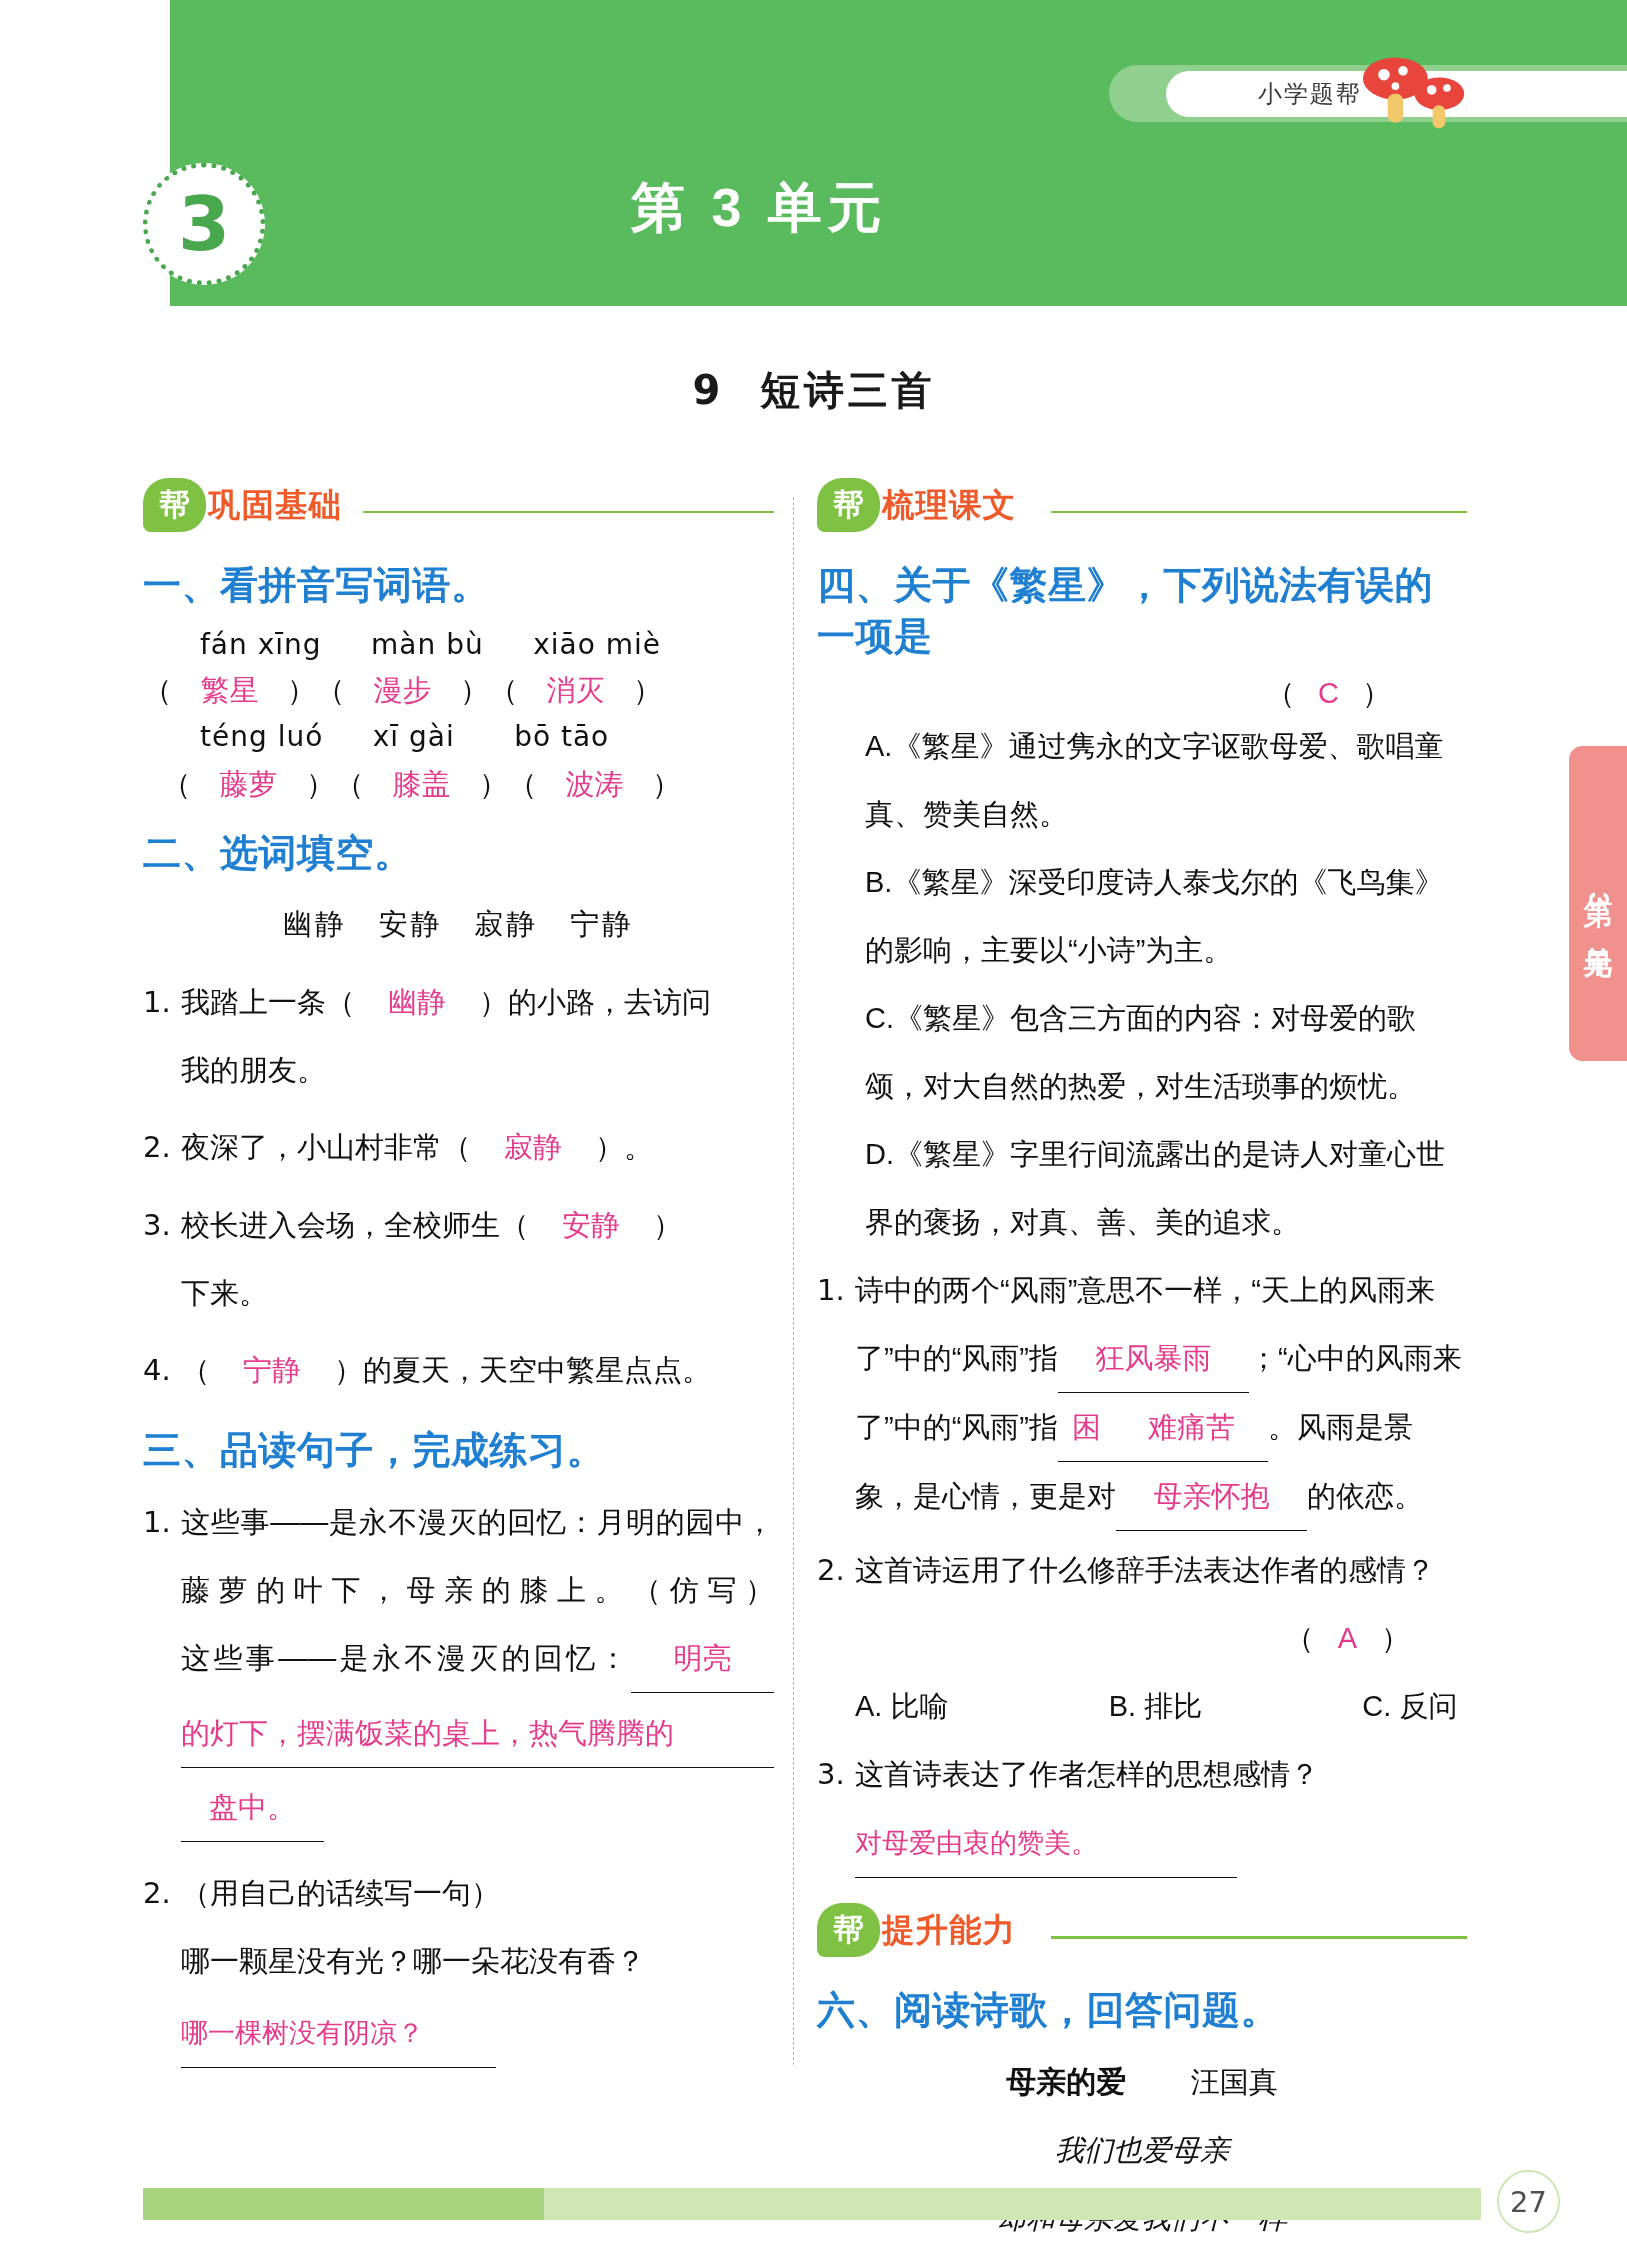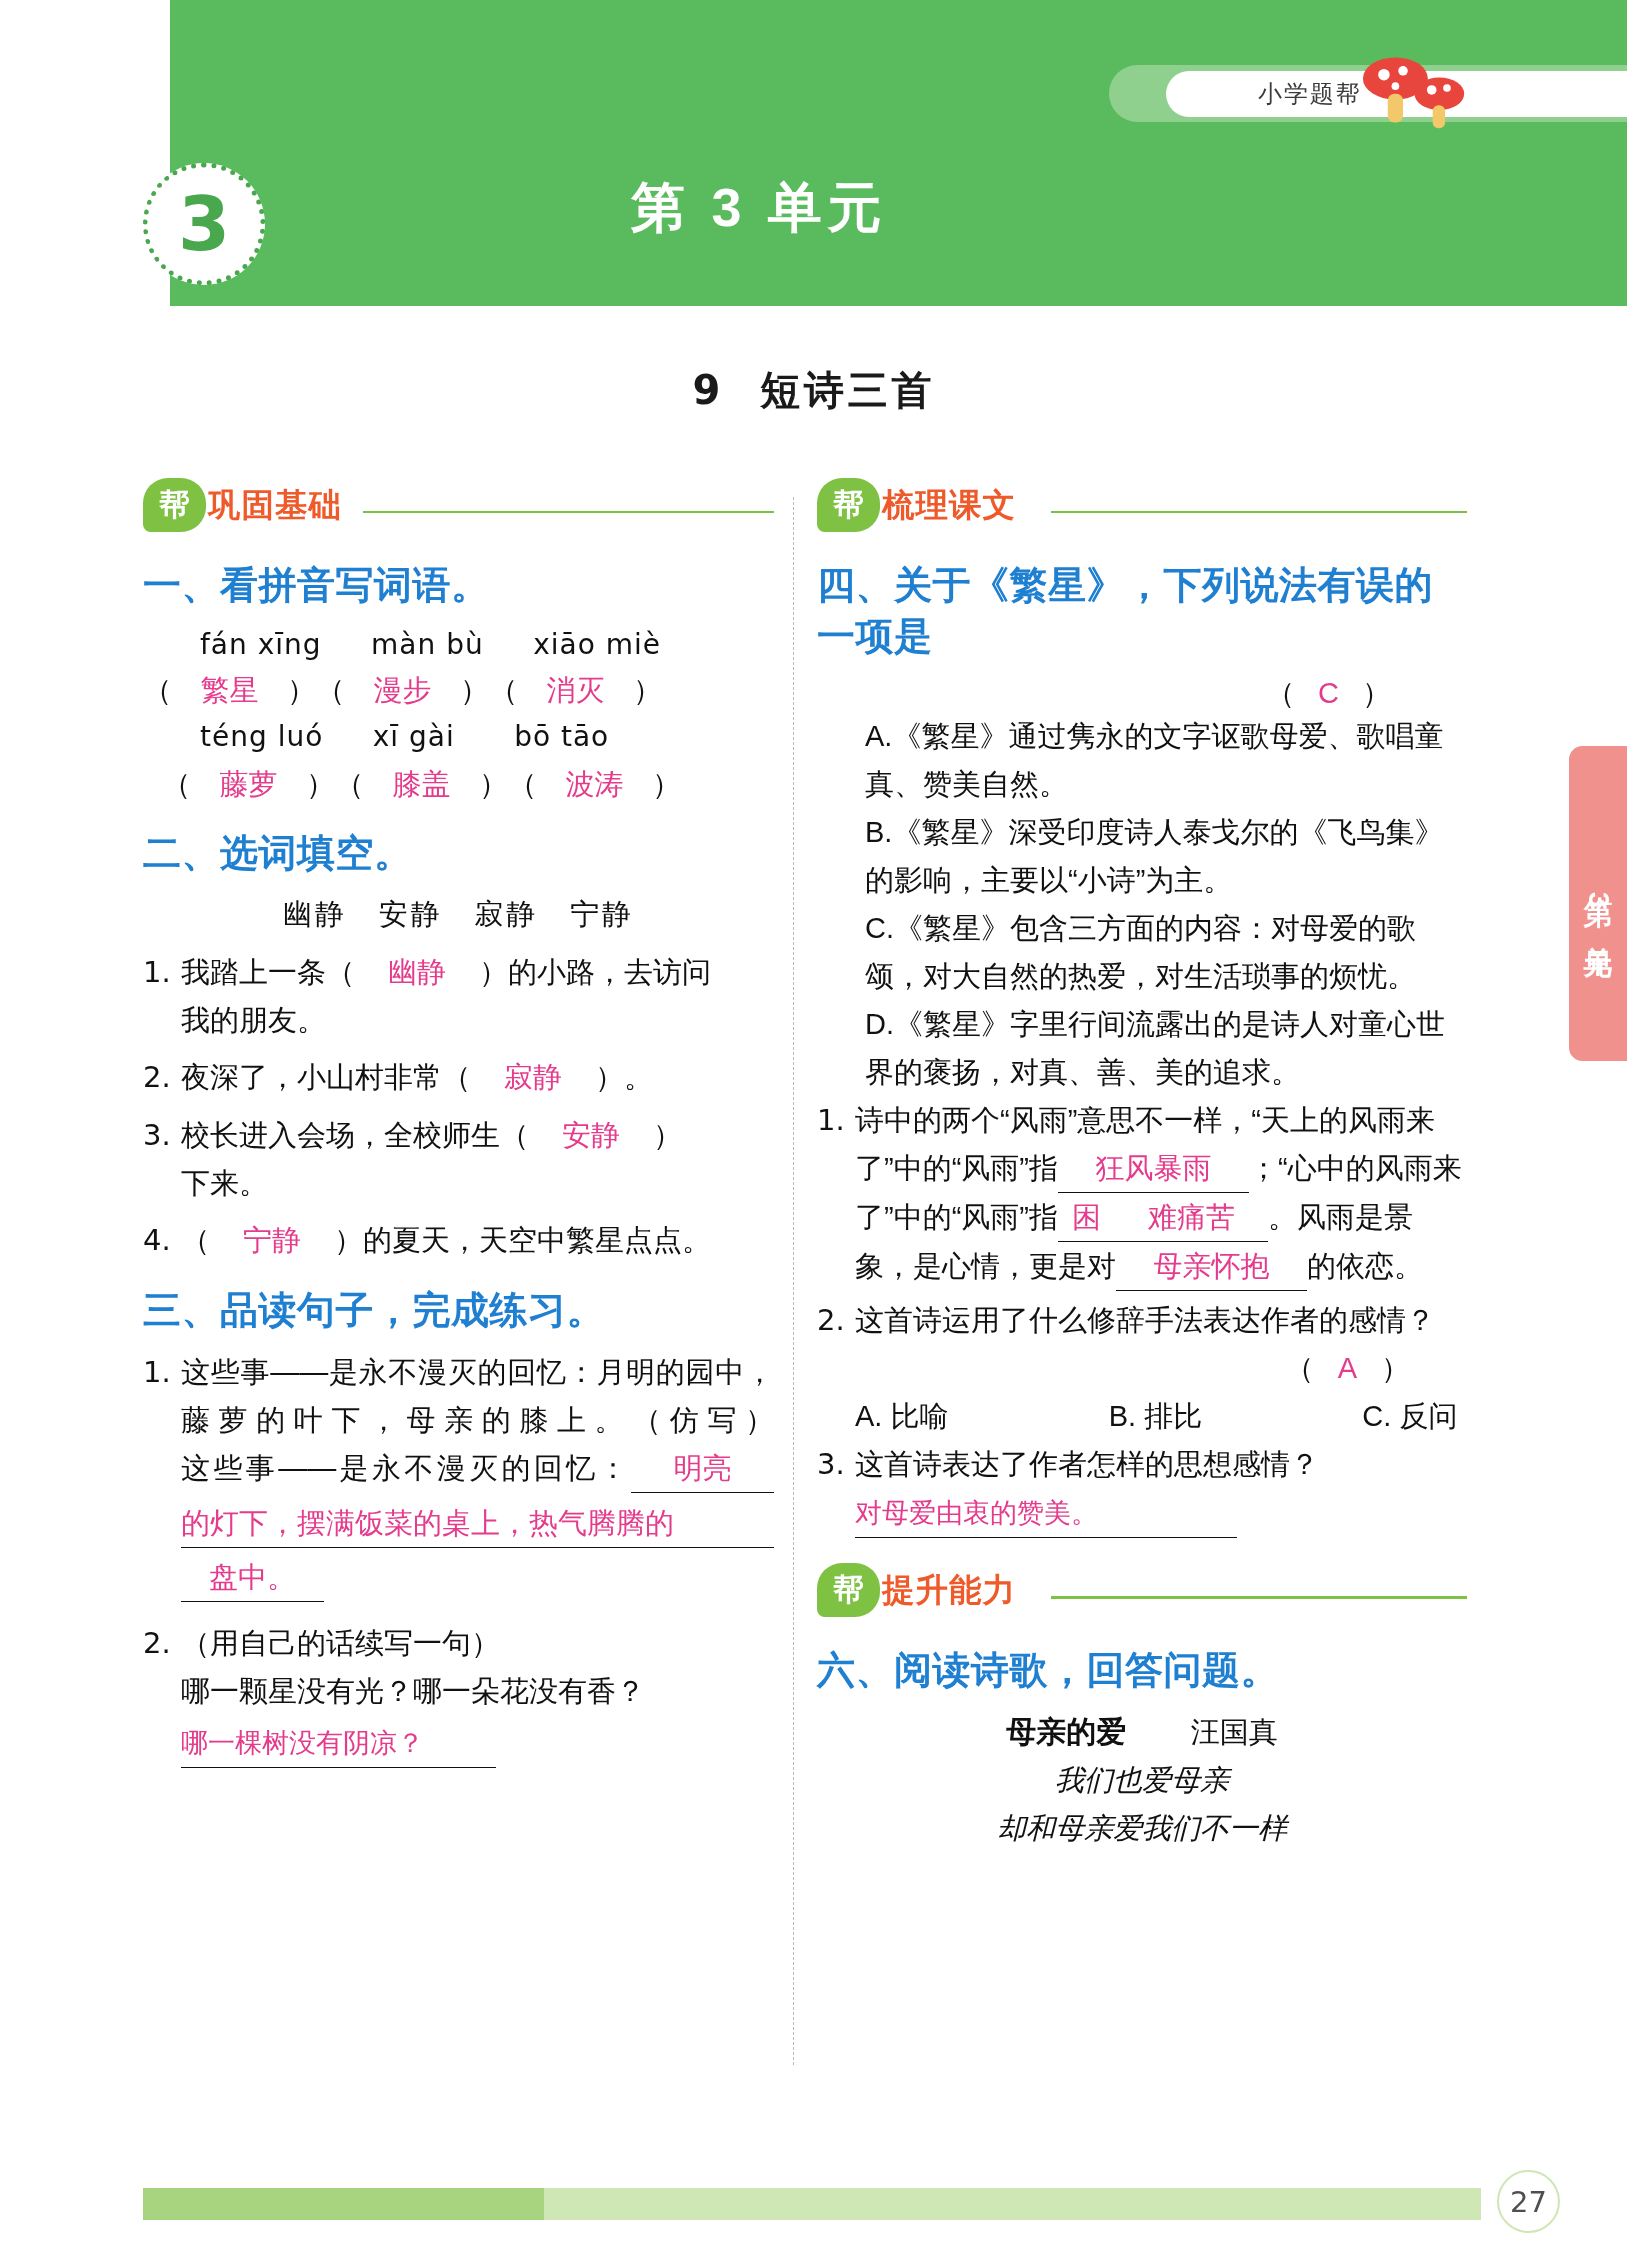--- a/index.html
+++ b/index.html
@@ -89,21 +89,21 @@
     position: absolute; left: 220px; top: 32.5px; right: 0; height: 2.9px;
     background: #7ec143;
   }
   .sec-rule.short { left: 234px; }
 
   
   .q-head {
     color: #1f7fd0; font-size: 38px; font-weight: bold;
     margin: 21px 0 11.5px 0; letter-spacing: 0.5px;
   }
-  .txt { font-size: 29px; color: #111; line-height: 48px; }
+  .txt { font-size: 29px; color: #111; line-height: 68px; }
   .pinyin {
     font-size: 28px; color: #111; letter-spacing: 1px;
     font-family: "DejaVu Sans", sans-serif;
   }
   .ans { color: #e43b8c; }
   .blank-line {
     display: inline-block; border-bottom: 1.9px solid #111;
     text-align: center; color: #e43b8c;
   }
   .paren-blank { display:inline-block; text-align:center; color:#e43b8c; }

